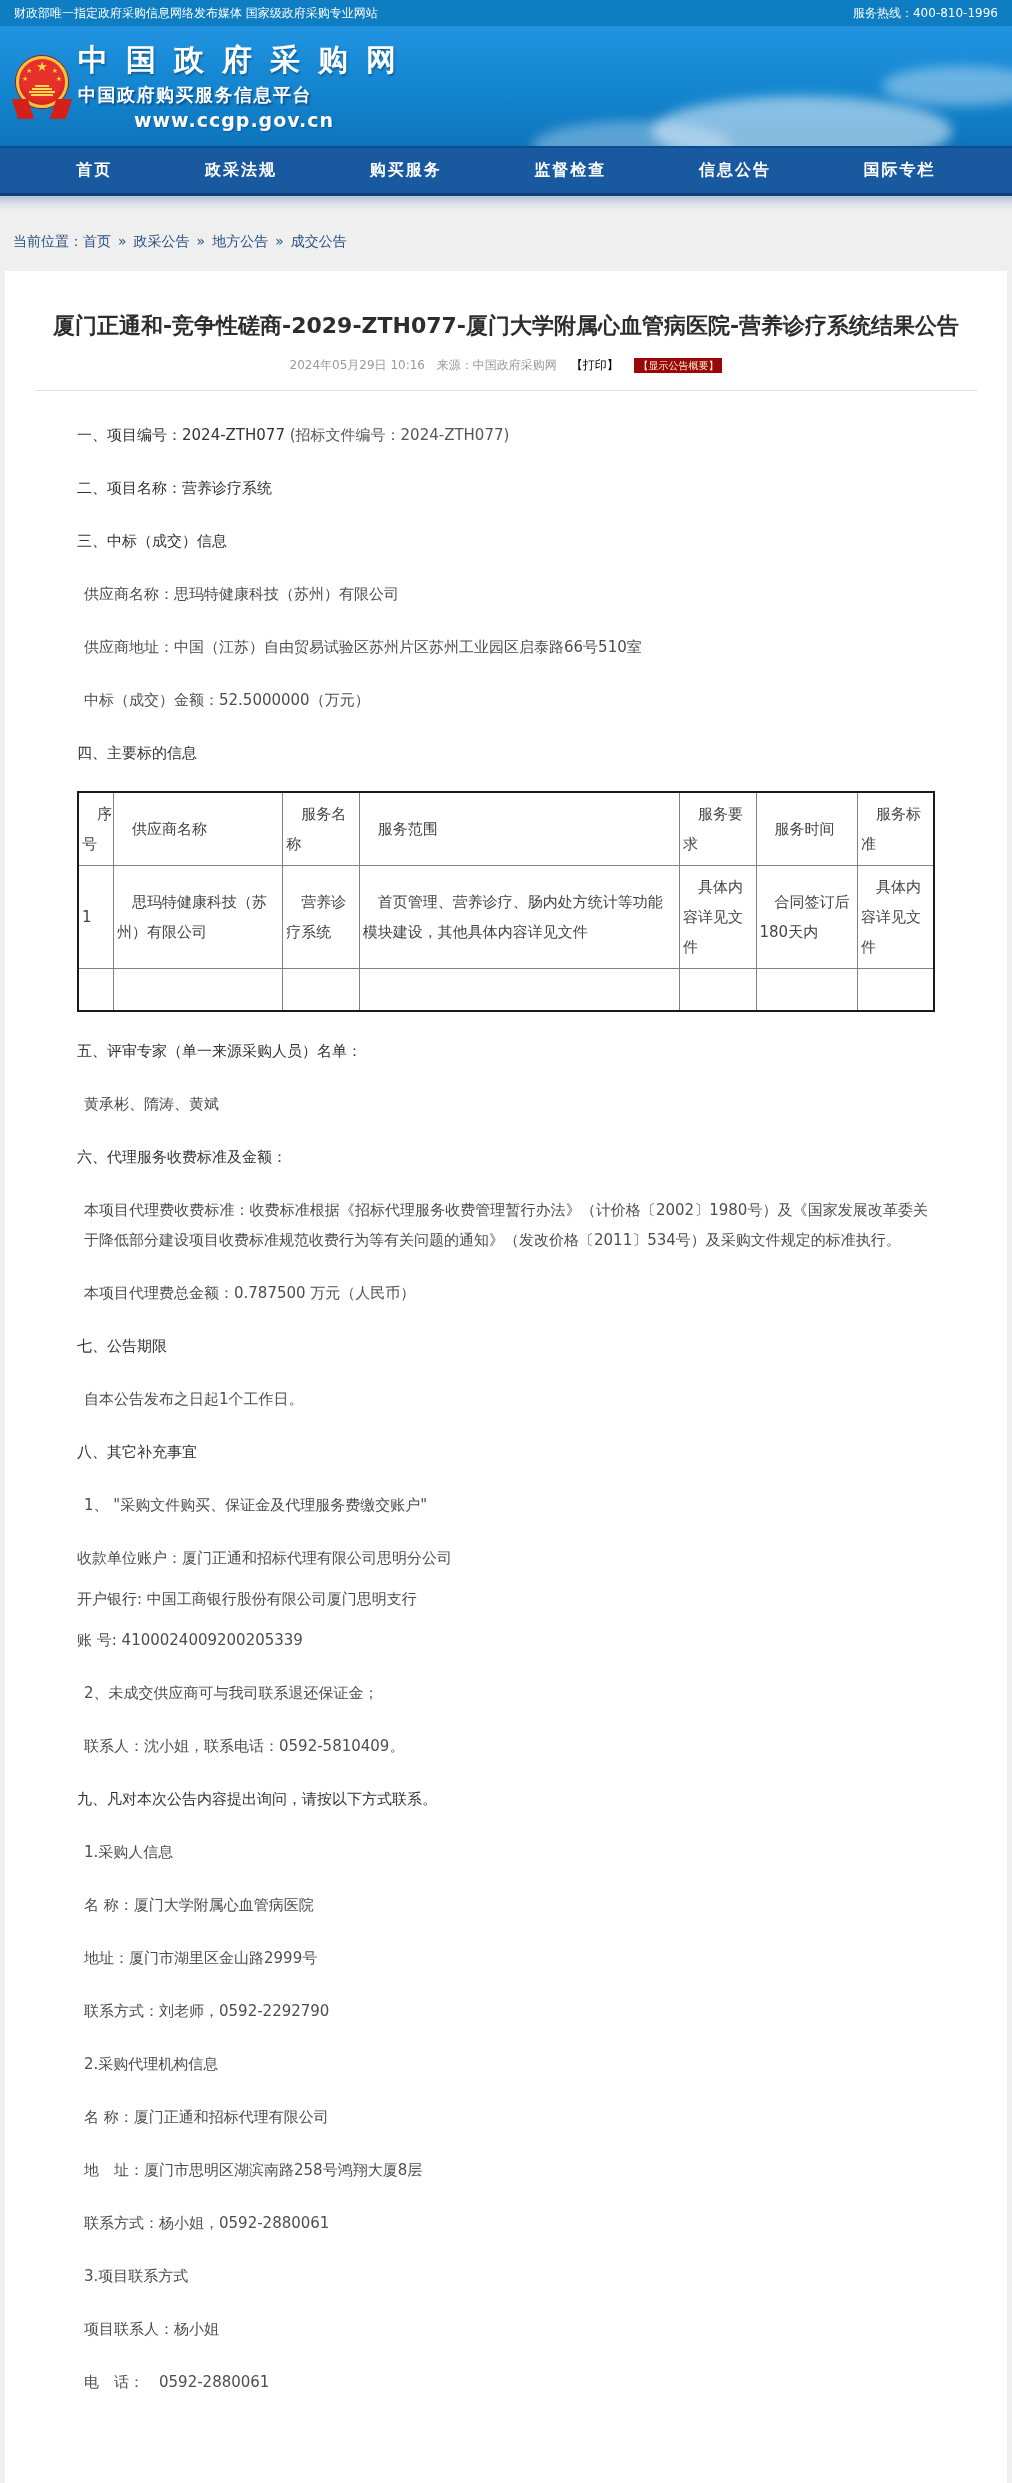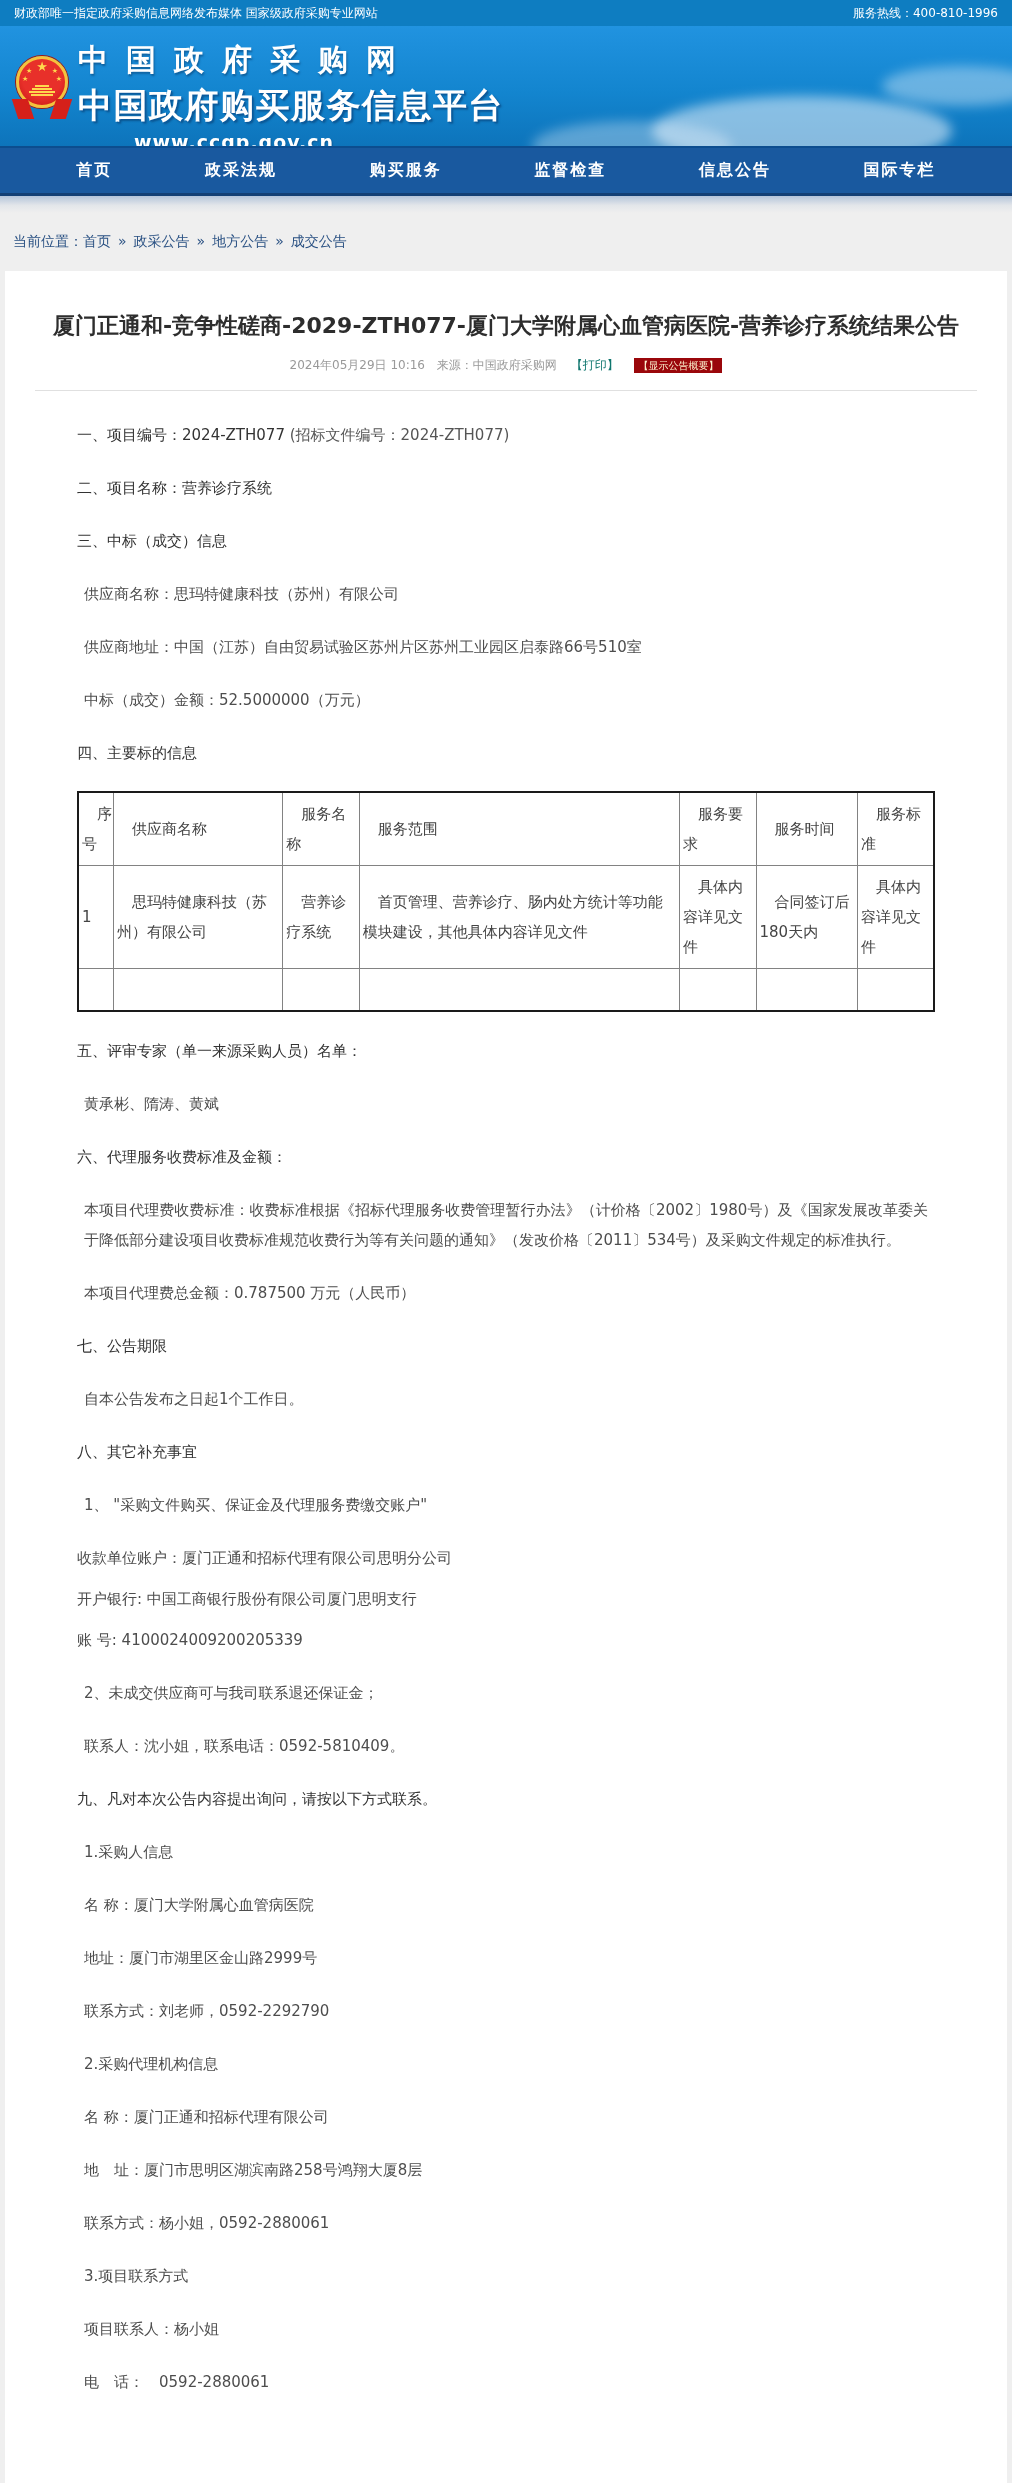--- a/index.html
+++ b/index.html
@@ -46,21 +46,21 @@
   .emblem .gate { position: absolute; left: 50%; transform: translateX(-50%); bottom: 7px; width: 26px; height: 14px; }
   .emblem .gate i { display: block; background: #ffd84d; height: 2px; margin: 1px auto; }
   .emblem .gate i:nth-child(1){ width: 14px; } .emblem .gate i:nth-child(2){ width: 20px; }
   .emblem .gate i:nth-child(3){ width: 26px; } .emblem .gate i:nth-child(4){ width: 22px; }
   .banner-text { margin-top: 14px; color: #fff; position: relative; z-index: 2; }
   .site-name {
     font-size: 30px; font-weight: bold; letter-spacing: 18px; white-space: nowrap;
     text-shadow: 1px 2px 2px rgba(8,60,110,.55);
   }
   .site-subtitle {
-    font-size: 34px; font-weight: bold; letter-spacing: 1.5px; margin-top: 2px; white-space: nowrap;
+    font-size: 18px; font-weight: bold; letter-spacing: 1.5px; margin-top: 2px; white-space: nowrap;
     text-shadow: 1px 1px 0 #0a5a9e, 2px 2px 2px rgba(8,60,110,.6);
   }
   .site-url { font-size: 19px; font-weight: bold; letter-spacing: 1px; margin: 2px 0 0 56px; text-shadow: 1px 1px 1px rgba(8,60,110,.5); }
   
   .mainnav {
     height: 50px; background: #19599f;
     border-top: 2px solid #0c4d8f; border-bottom: 3px solid #123f75;
     display: flex; align-items: center; justify-content: space-around; padding: 0 30px;
   }
   .nav-item { color: #fff; font-size: 16px; font-weight: bold; text-decoration: none; letter-spacing: 2px; cursor: pointer; }
@@ -72,21 +72,21 @@
   
   .card { background: #fff; margin: 0 5px; min-height: 2170px; padding-bottom: 40px; }
   .title {
     padding-top: 36px; max-width: 950px; margin: 0 auto;
     font-size: 22px; line-height: 38px; font-weight: bold; color: #2d2d2d; text-align: center;
   }
   .meta { text-align: center; margin-top: 12px; font-size: 12px; color: #999; }
   .meta span, .meta a { vertical-align: middle; }
   .meta .dt { margin-right: 8px; }
   .meta .src { margin-right: 10px; }
-  .meta .print { color: #0f766e; text-decoration: none; margin-right: 12px; cursor: pointer; }
+  .meta .print { color: #000000; text-decoration: none; margin-right: 12px; cursor: pointer; }
   .meta .badge {
     background: #9a070b; color: #fdf3d0; text-decoration: none; cursor: pointer;
     padding: 2px 4px; font-size: 10px;
   }
   .divider { border-top: 1px solid #e0e0e0; margin: 16px 30px 0 30px; }
   .article-body { padding: 6px 72px 30px 72px; }
   .blk { font-size: 15px; line-height: 30px; text-align: justify; }
   .blk.head { margin: 23px 0; color: #333; }
   .blk.head b { font-weight: normal; }
   .blk.head .light { font-weight: normal; color: #555; }

